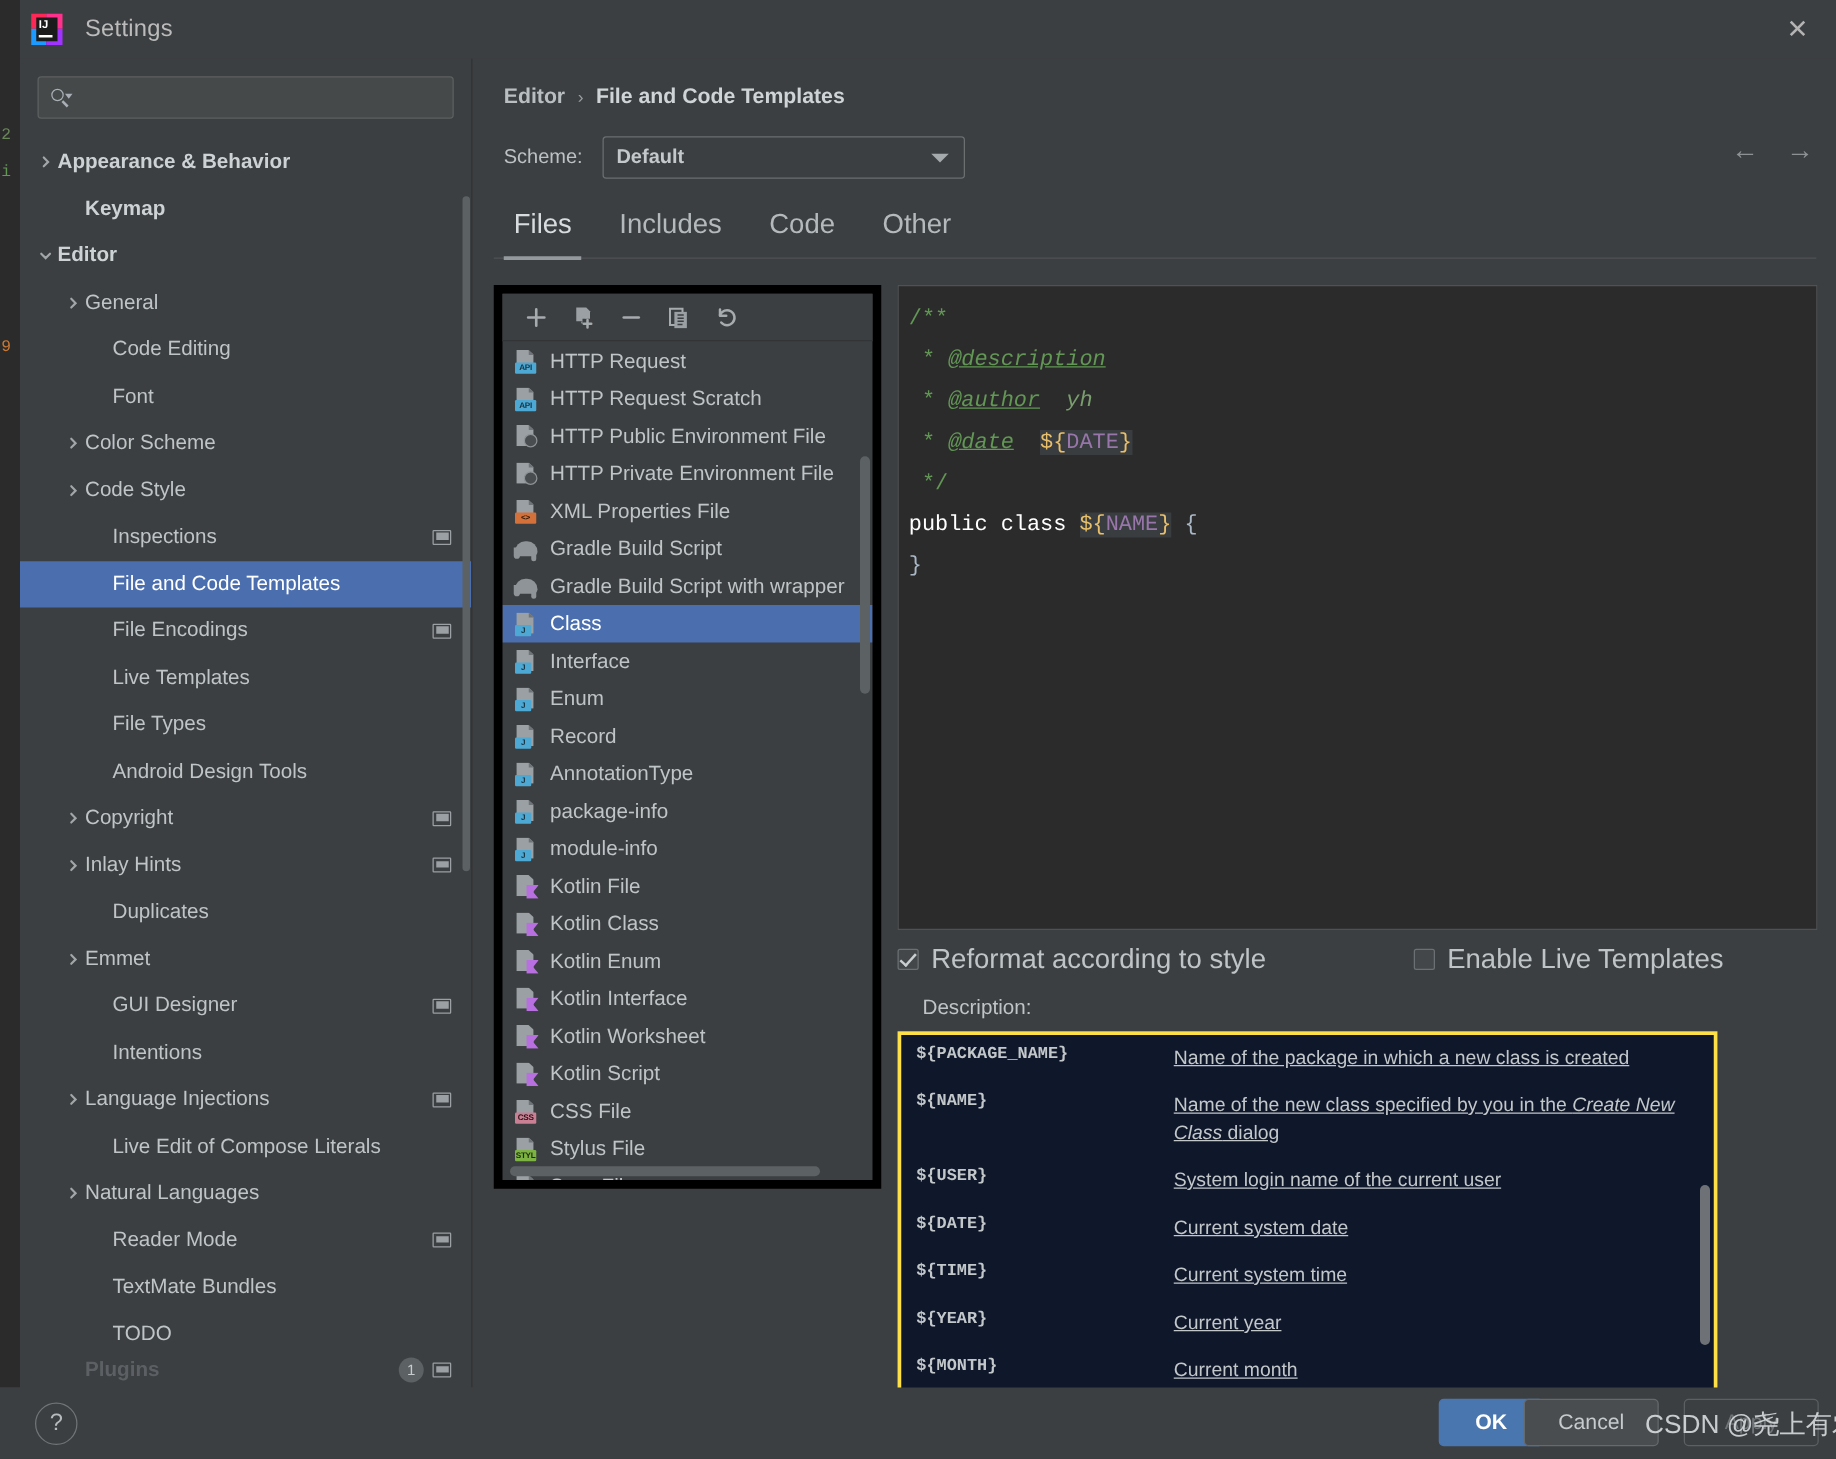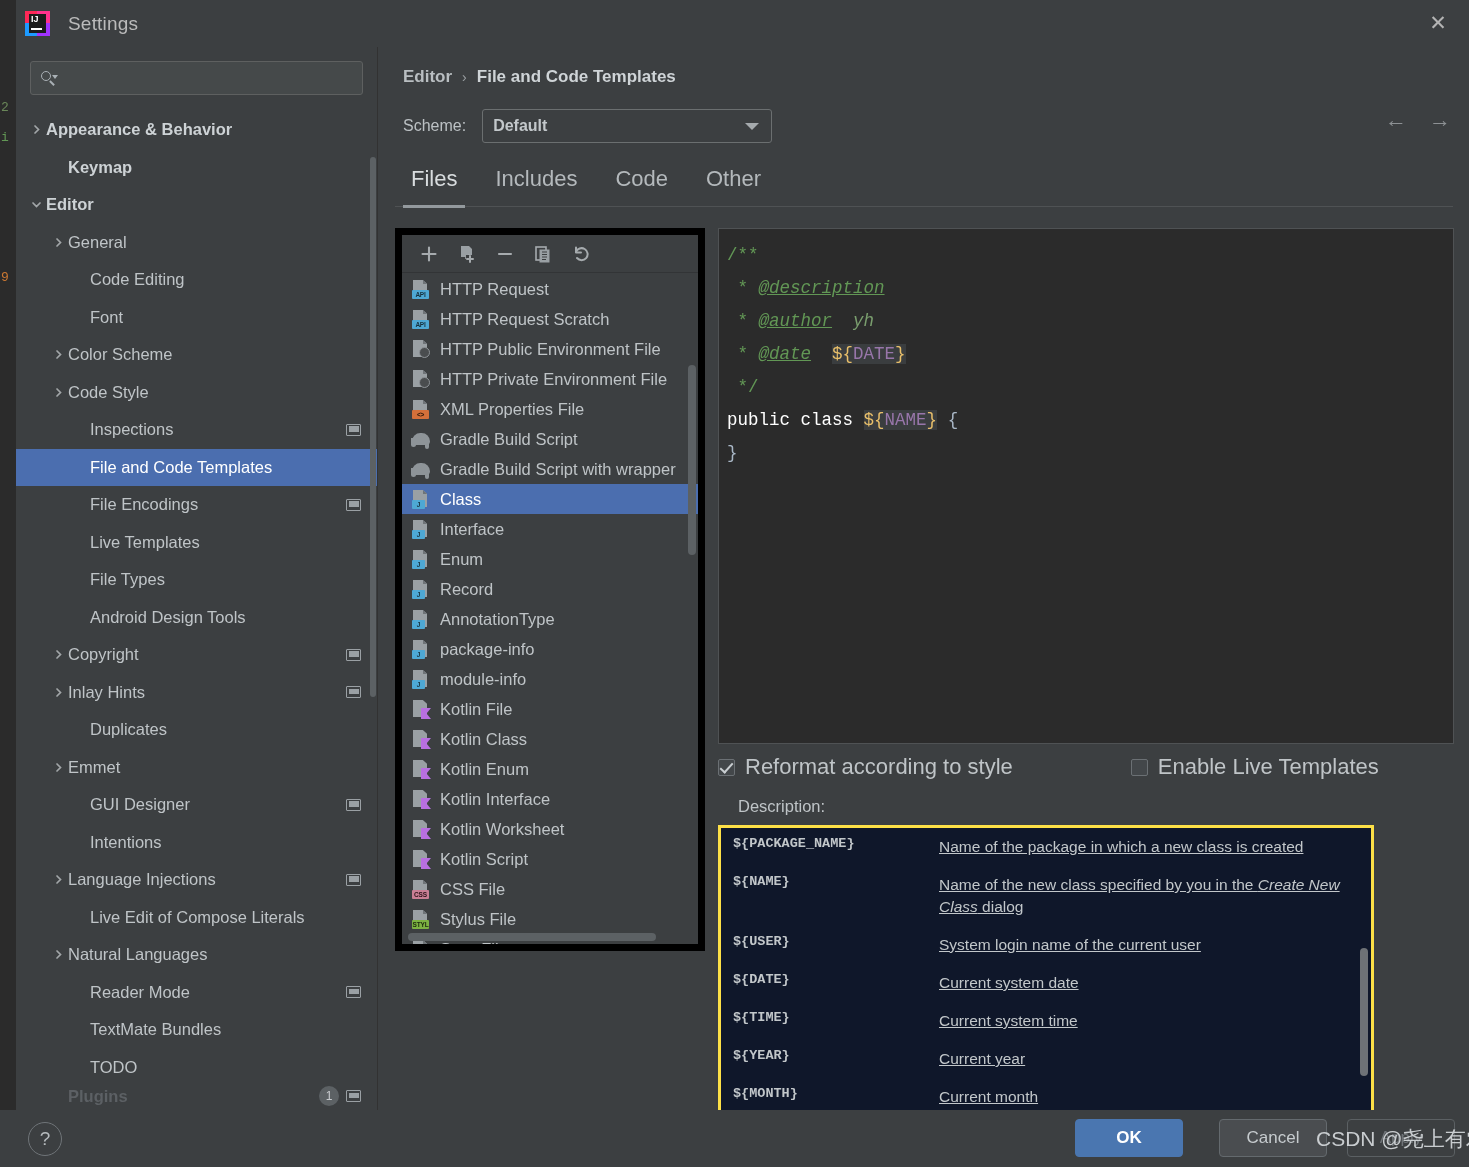--- a/index.html
+++ b/index.html
@@ -253,21 +253,21 @@
   .footer { position: absolute; left: 0; top: 1110px; width: 1469px; height: 57px; background: #3c3f41; }
   .help-btn {
     position: absolute; left: 28px; top: 12px; width: 34px; height: 34px; border-radius: 50%;
     border: 1px solid #6f7478; color: #b6bbbe; font-size: 19px; display: flex;
     align-items: center; justify-content: center; cursor: pointer;
   }
   .btn {
     position: absolute; top: 9px; height: 38px; border-radius: 4px; font-size: 17px;
     display: flex; align-items: center; justify-content: center; cursor: pointer;
   }
-  .btn-ok { left: 1075px; width: 108px; background: #4a76b0; border: 1px solid #4a76b0; color: #ffffff; font-weight: bold; }
+  .btn-ok { left: 1151px; width: 84px; background: #4a76b0; border: 1px solid #4a76b0; color: #ffffff; font-weight: bold; }
   .btn-cancel { left: 1219px; width: 108px; background: #4a4d50; border: 1px solid #646a6e; color: #c6cbce; }
   .btn-apply { left: 1347px; width: 108px; background: #3c3f41; border: 1px solid #5b6063; color: #6f7478; }
   .watermark {
     position: absolute; left: 1316px; top: 1125px; font-size: 21px; color: #d8dcdf;
     opacity: .9; white-space: nowrap; pointer-events: none;
   }
 </style>
 </head>
 <body>
 

